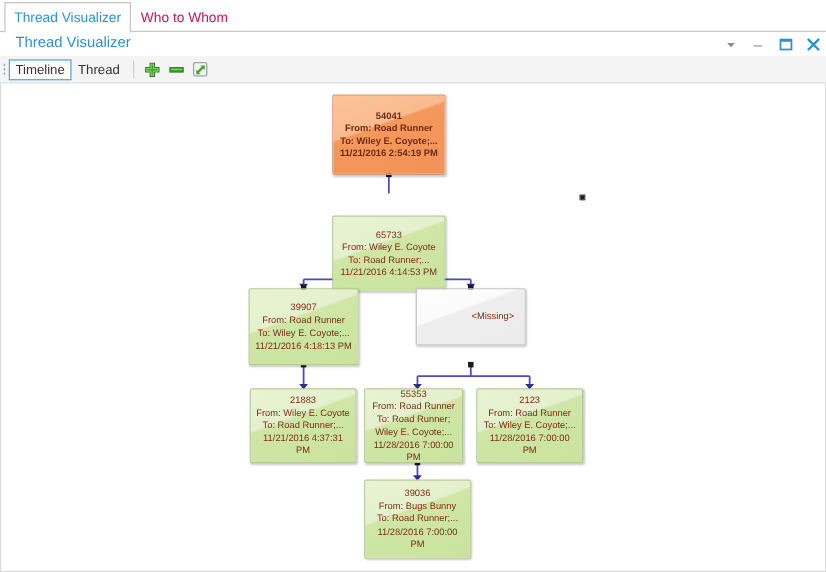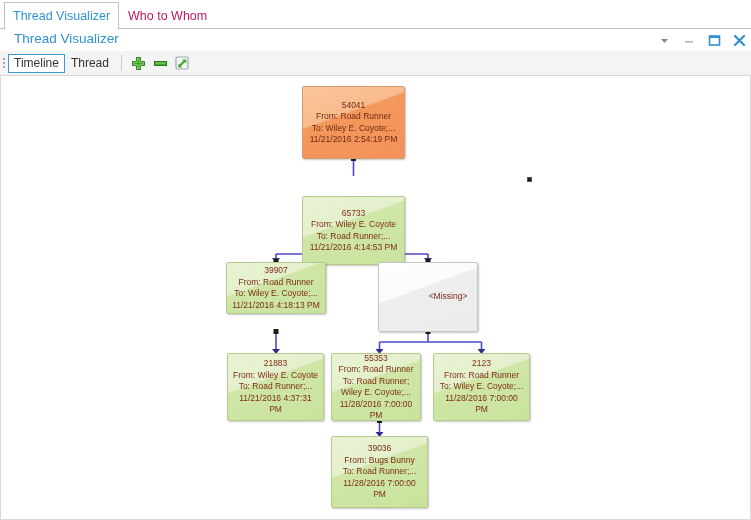--- a/index.html
+++ b/index.html
@@ -148,20 +148,21 @@
   }
   .node .nid { font-size: 8.5px; }
   .node.green {
     background: linear-gradient(160deg, #e9f3d5 0%, #e4f0cc 38%, #cfe6a6 40%, #c9e39d 100%);
     border-color: #b6c98f;
   }
   .node.orange {
     background: linear-gradient(160deg, #fbc49b 0%, #f9bb8d 38%, #f4985c 40%, #f3925a 100%);
     border-color: #d79a6f;
     color: #6f2b12;
+    font-weight: bold;
   }
   .node.missing {
     background: linear-gradient(160deg, #fdfdfd 0%, #fbfbfb 38%, #eeeeee 40%, #ebebeb 100%);
     border-color: #c4c4c4;
     color: #7b2d16;
     justify-content: center;
   }
   .stray-dot {
     position: absolute;
     width: 5px; height: 5px;
@@ -283,28 +284,28 @@
         <div>11/21/2016 2:54:19 PM</div>
       </div>
 
       <div class="node green" style="left:301px; top:100px; width:103px; height:69px;margin-top:20px;">
         <div class="nid">65733</div>
         <div>From: Wiley E. Coyote</div>
         <div>To: Road Runner;...</div>
         <div>11/21/2016 4:14:53 PM</div>
       </div>
 
-      <div class="node green" style="left:225px; top:186px; width:100px; height:52px;text-align:right;">
+      <div class="node green" style="left:225px; top:186px; width:100px; height:70px;text-align:right;">
         <div class="nid">39907</div>
         <div>From: Road Runner</div>
         <div>To: Wiley E. Coyote;...</div>
         <div>11/21/2016 4:18:13 PM</div>
       </div>
 
-      <div class="node missing" style="left:377px; top:186px; width:100px; height:70px;padding-left:44px;">
+      <div class="node missing" style="left:377px; top:186px; width:100px; height:52px;padding-left:44px;">
         <div>&lt;Missing&gt;</div>
       </div>
 
       <div class="node green" style="left:226px; top:277px; width:97px; height:68px;">
         <div class="nid">21883</div>
         <div>From: Wiley E. Coyote</div>
         <div>To: Road Runner;...</div>
         <div>11/21/2016 4:37:31 PM</div>
       </div>
 

